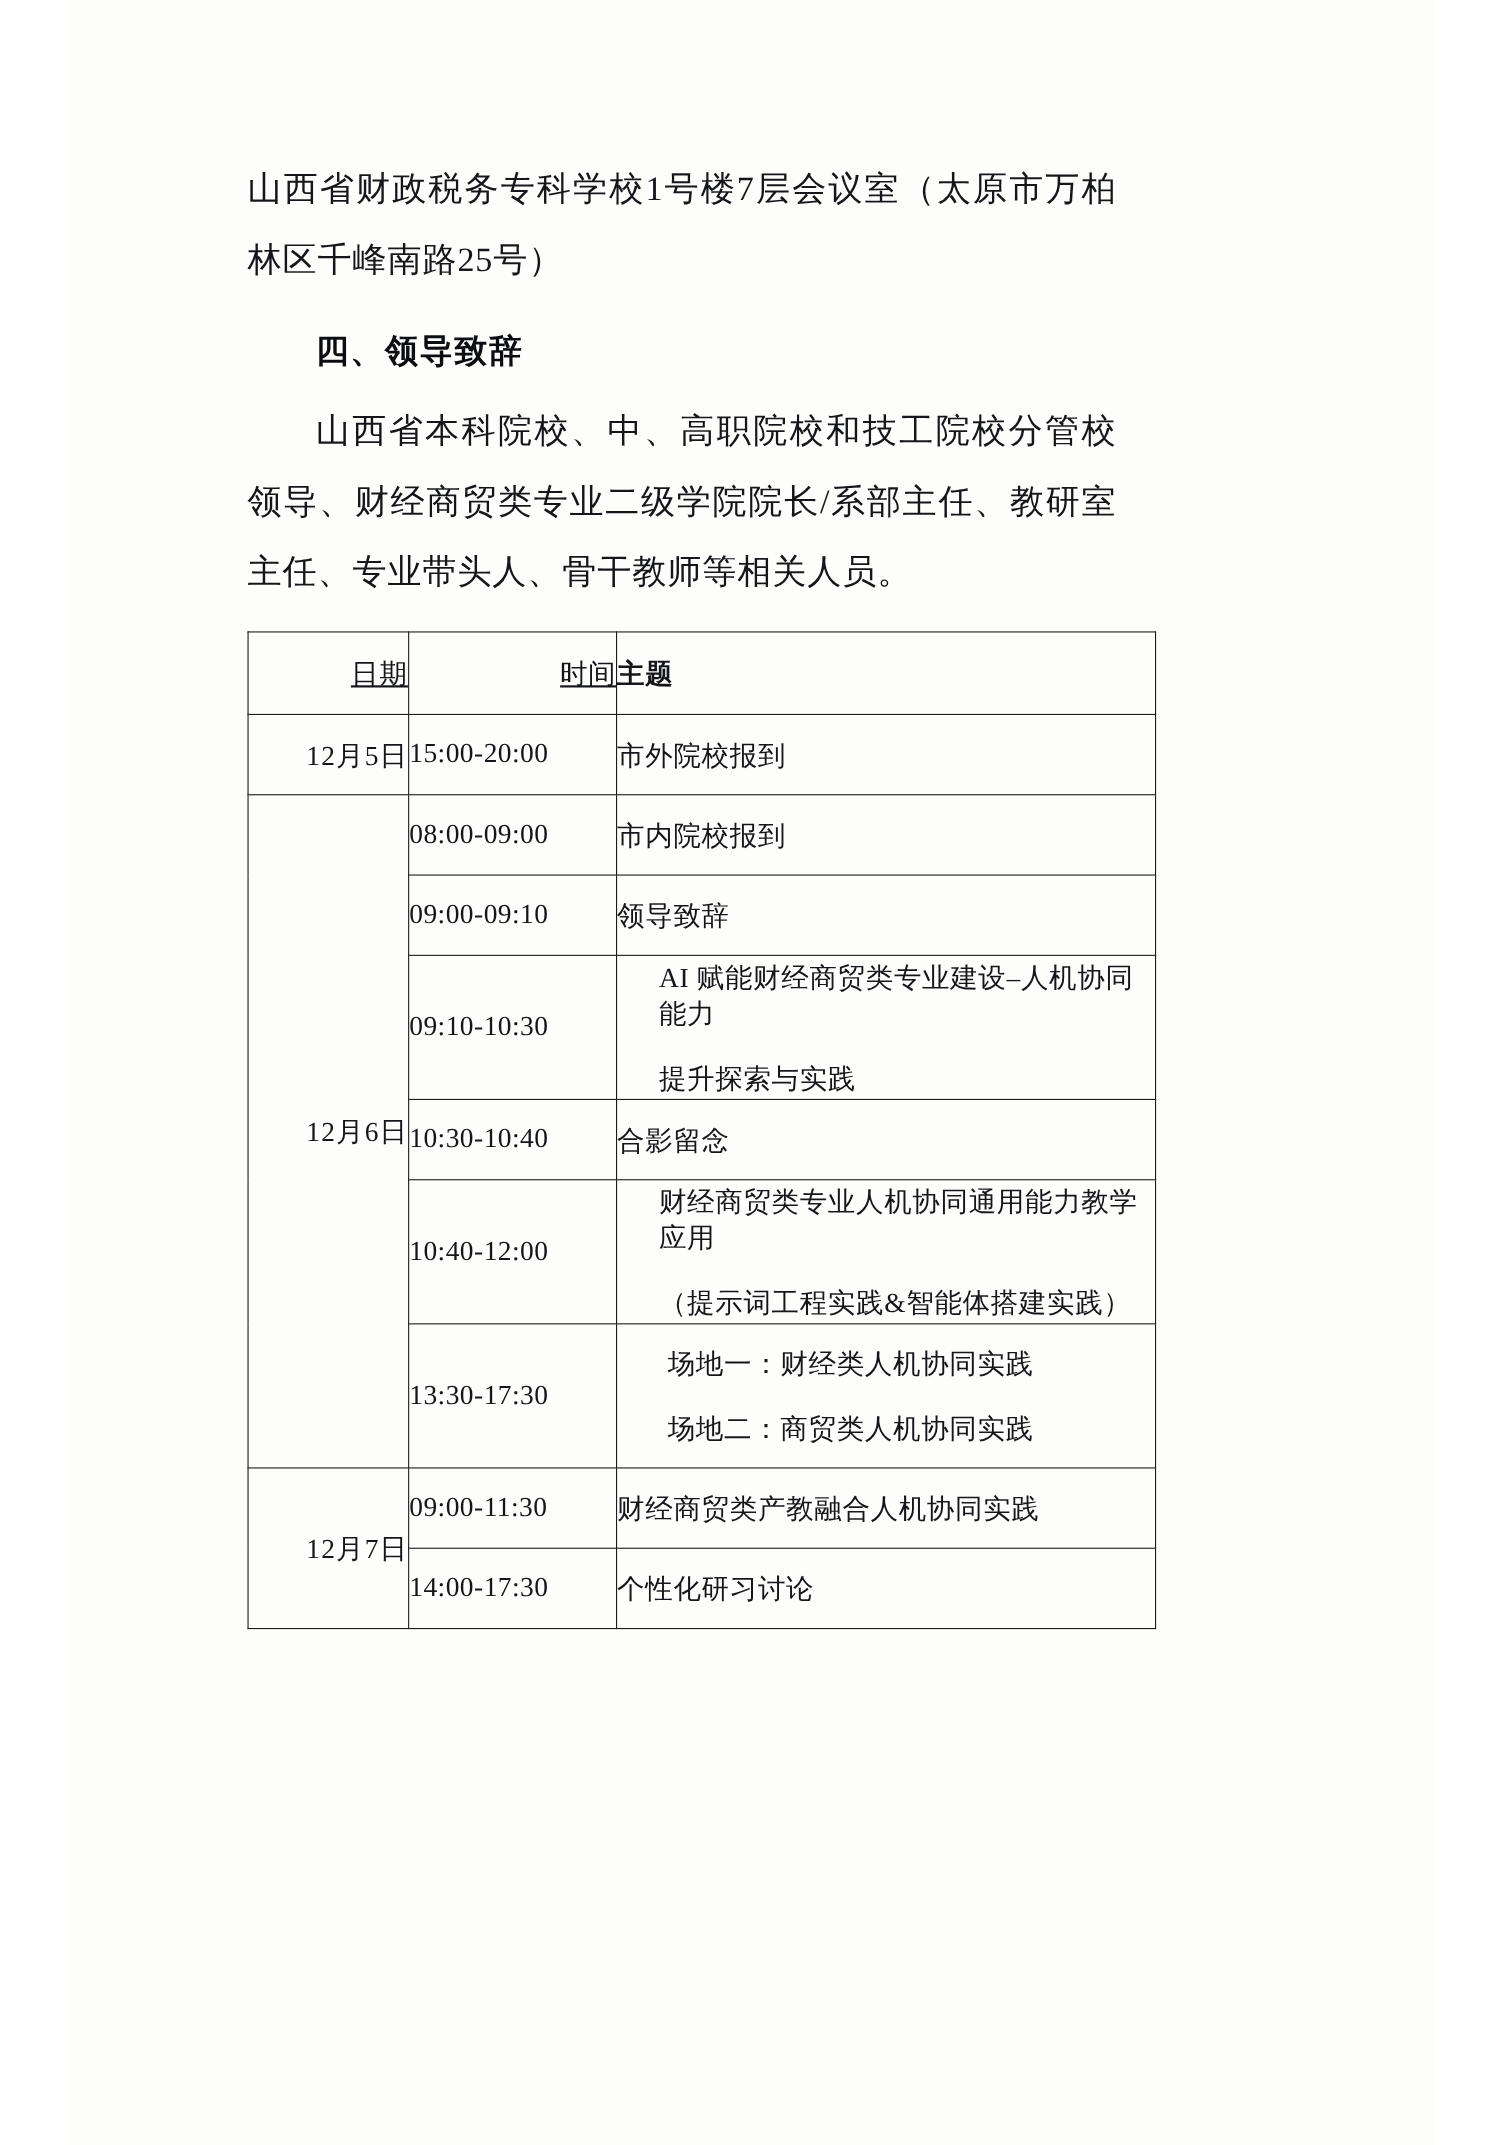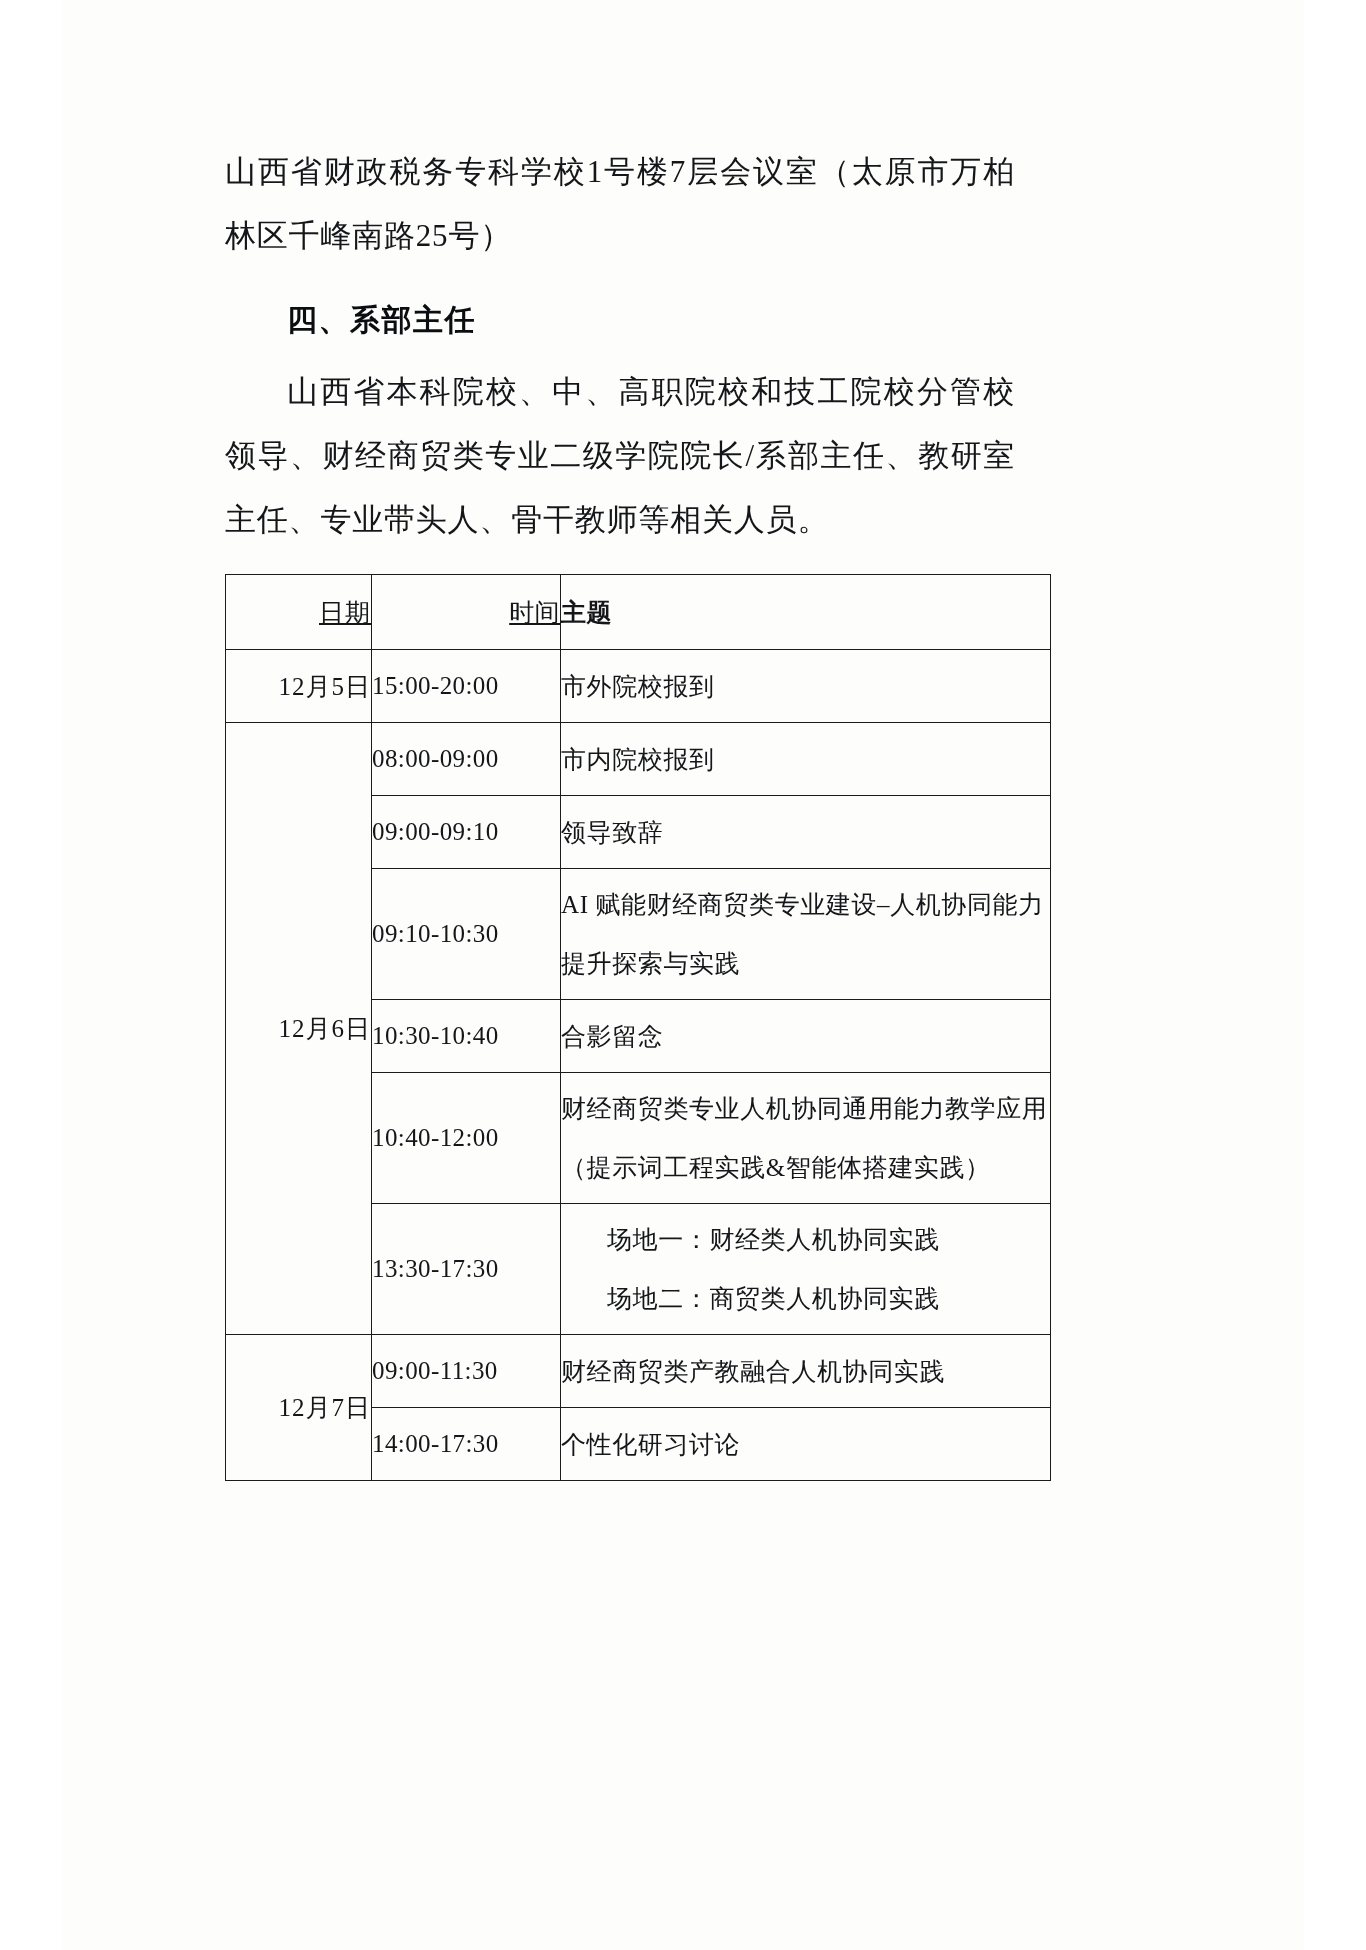--- a/index.html
+++ b/index.html
@@ -97,32 +97,32 @@
     text-decoration: underline;
   }
   tr.head-row td.c-topic {
     font-weight: bold;
   }
   tr.r-1line td { height: 72px; }
   tr.r-2line td { height: 130px; }
   .topic-line { display: block; }
   .topic-line + .topic-line { margin-top: 26px; }
   td.c-topic.pad-left-more { padding-left: 46px; }
-  td.c-topic.pad-left-less { }
+  td.c-topic.pad-left-less { padding-left: 38px; }
   .date-cell-span { text-align: center; }
 </style>
 </head>
 <body>
 
 <div class="page">
   <div class="content">
 
     <p class="para addr-block">山西省财政税务专科学校1号楼7层会议室（太原市万柏林区千峰南路25号）</p>
 
-    <h2 class="heading sect-participants">四、系部主任</h2>
+    <h2 class="heading sect-participants">四、领导致辞</h2>
 
     <p class="para indent para-participants">山西省本科院校、中、高职院校和技工院校分管校领导、财经商贸类专业二级学院院长/系部主任、教研室主任、专业带头人、骨干教师等相关人员。</p>
 
 
     <table class="schedule">
       <tbody>
         <tr class="head-row">
           <td class="c-date">日期</td>
           <td class="c-time">时间</td>
           <td class="c-topic">主题</td>

